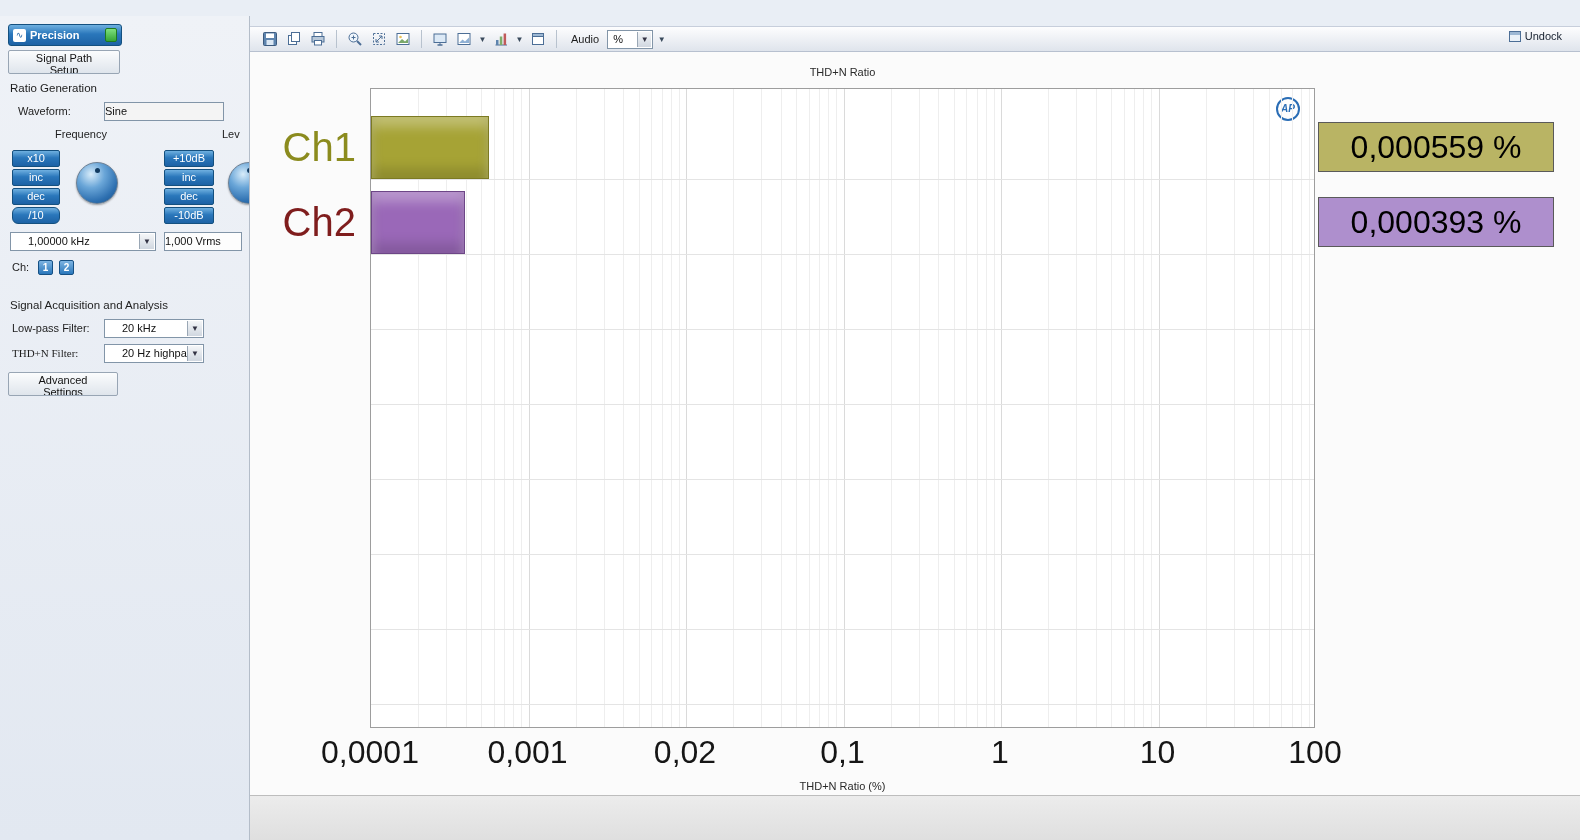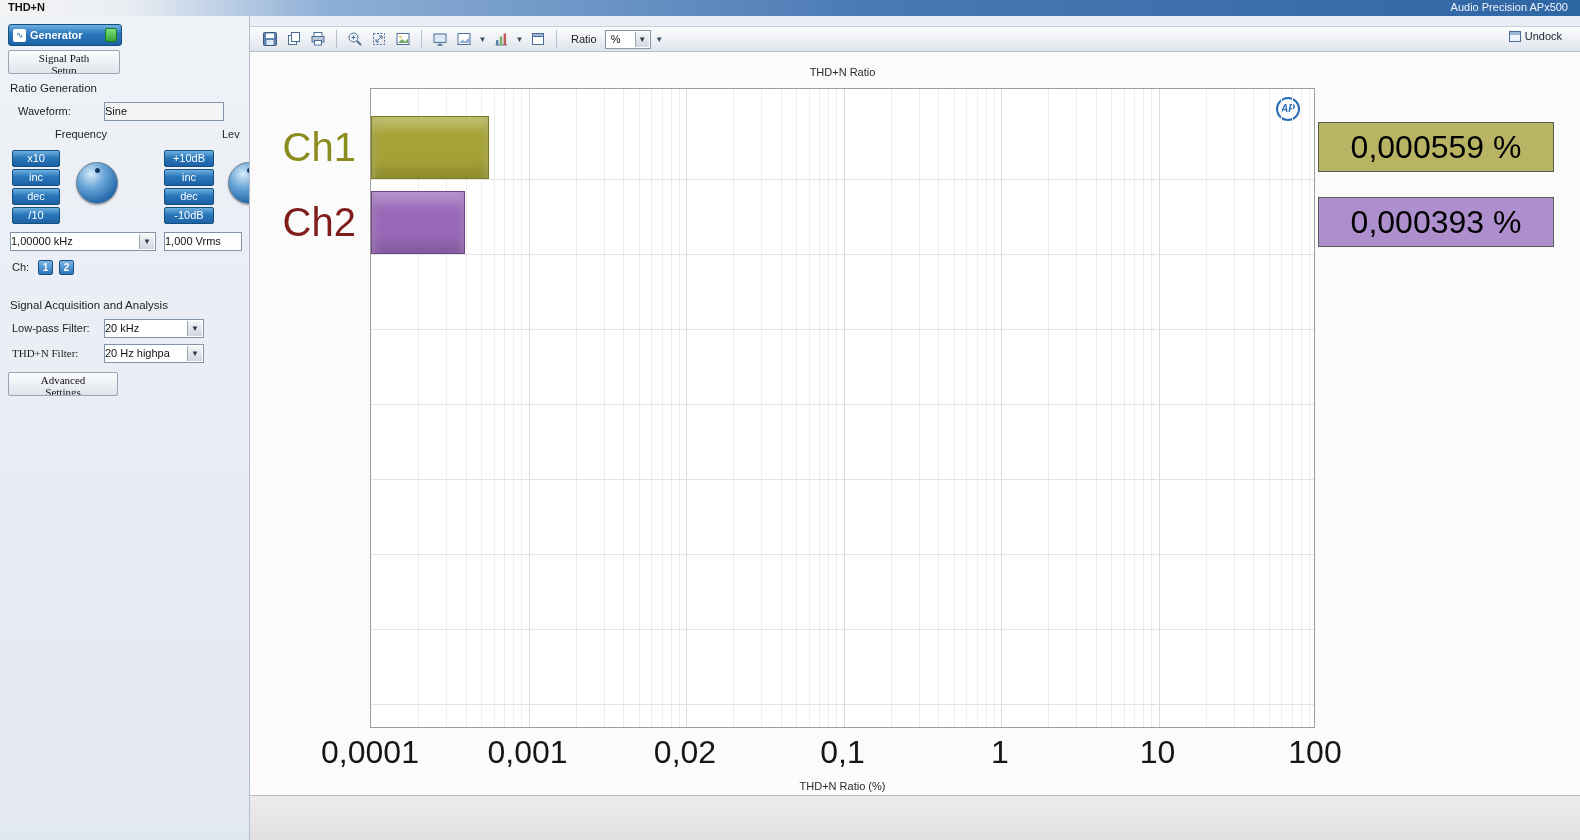--- a/index.html
+++ b/index.html
@@ -24,36 +24,36 @@
     display:flex; align-items:center; padding:0 4px; gap:4px; }
   #generator-btn .gicon { width:13px; height:13px; background:#fff; border-radius:2px;
     font-size:9px; color:#1d62a5; text-align:center; line-height:13px; }
   #generator-btn .glabel { color:#fff; font-size:11px; font-weight:bold; flex:1; }
   #generator-btn .gon { width:12px; height:14px; background:linear-gradient(#7ee07e,#35a535);
     border:1px solid #1f7a1f; border-radius:2px; }
 
   .flat-btn { position:absolute; background:linear-gradient(#fbfcfd,#dfe5ec); border:1px solid #98a5b4;
     border-radius:2px; font-size:11px; color:#111; text-align:center; line-height:12px;
     padding-top:1px; overflow:hidden; }
-  .flat-btn span { display:block;font-family:Liberation Serif, serif; }
+  .flat-btn span { display:block; }
 
   .bbtn { position:absolute; width:48px; height:17px; border-radius:2px;
     background:linear-gradient(#6fb0e0,#2a77bb 45%,#1d62a5); border:1px solid #14507f;
     color:#fff; font-size:11px; text-align:center; line-height:15px; }
 
   .knob { position:absolute; width:42px; height:42px; border-radius:50%;
     background:radial-gradient(circle at 35% 28%, #d8ecfa 0%, #6aa6d8 35%, #2d6fb0 70%, #174f85 100%);
     border:1px solid #6b7f94; box-shadow:0 1px 2px rgba(0,0,0,.35); }
   .knob::after { content:""; position:absolute; left:50%; top:5px; width:5px; height:5px;
     margin-left:-2.5px; border-radius:50%; background:#113a60; }
 
   .field { position:absolute; background:#fdfdfd; border:1px solid #8295a8; height:19px;
     font-size:11px; line-height:17px; color:#111; }
   .combo { position:absolute; background:#fff; border:1px solid #8295a8; height:19px;
-    font-size:11px; line-height:17px; padding-left:0; color:#111; }
+    font-size:11px; line-height:17px; padding-left:17px; color:#111; }
   .combo .dd { position:absolute; right:1px; top:1px; bottom:1px; width:15px;
     background:linear-gradient(#f4f6f8,#d0d7e0); border-left:1px solid #9aa7b5;
     text-align:center; line-height:15px; font-size:8px; color:#334; }
 
   .chbtn { position:absolute; width:15px; height:15px; border-radius:2px;
     background:linear-gradient(#7db4e2,#2a77bb); border:1px solid #155084;
     color:#fff; font-weight:bold; font-size:10px; line-height:13px; text-align:center; }
 
   
   #main { position:absolute; left:250px; top:16px; width:1330px; height:824px; background:#e9eef5; }
@@ -100,50 +100,46 @@
   #statusbar { position:absolute; left:0; top:779px; width:1330px; height:45px;
     background:linear-gradient(#ececec,#dfdfdf); border-top:1px solid #bdbdbd; }
 
   svg { display:block; }
 </style>
 </head>
 <body>
 
 <div id="app">
 
-  <div id="titlebar">
-    <div id="window-title">THD+N</div>
-    <div id="brand">Audio Precision APx500</div>
-  </div>
 
   <div id="sidebar">
 
     <div id="generator-btn">
       <span class="gicon">∿</span>
-      <span class="glabel">Generator</span>
+      <span class="glabel">Precision</span>
       <span class="gon"></span>
     </div>
 
     <div class="flat-btn" style="left:8px; top:34px; width:112px; height:24px;">
       <span>Signal Path</span>
       <span>Setup</span>
     </div>
 
     <div class="sb-header" style="left:10px; top:66px;">Ratio Generation</div>
 
     <div class="sb-label" style="left:18px; top:89px;">Waveform:</div>
     <div class="field" style="left:104px; top:86px; width:120px; background:#f4f4f4;">Sine</div>
 
     <div class="sb-label" style="left:55px; top:112px;">Frequency</div>
     <div class="sb-label" style="left:222px; top:112px;">Lev</div>
 
     <div class="bbtn" style="left:12px; top:134px;">x10</div>
     <div class="bbtn" style="left:12px; top:153px;">inc</div>
     <div class="bbtn" style="left:12px; top:172px;">dec</div>
-    <div class="bbtn" style="left:12px; top:191px;">/10</div>
+    <div class="bbtn" style="left:12px; top:191px;border-radius:6px;">/10</div>
 
     <div class="knob" style="left:76px; top:146px;"></div>
 
     <div class="bbtn" style="left:164px; top:134px; width:50px;">+10dB</div>
     <div class="bbtn" style="left:164px; top:153px; width:50px;">inc</div>
     <div class="bbtn" style="left:164px; top:172px; width:50px;">dec</div>
     <div class="bbtn" style="left:164px; top:191px; width:50px;">-10dB</div>
 
     <div class="knob" style="left:228px; top:146px;"></div>
 
@@ -248,21 +244,21 @@
           </svg>
       </div>
       <div class="caret">▼</div>
       <div class="tbtn">
         <svg width="16" height="16" viewBox="0 0 16 16">
             <rect x="2.5" y="2.5" width="11" height="11" fill="#ffffff" stroke="#4c6e96"></rect>
             <rect x="2.5" y="2.5" width="11" height="3" fill="#9db8d4" stroke="#4c6e96"></rect>
           </svg>
       </div>
       <div class="tsep"></div>
-      <div id="unit-label">Ratio</div>
+      <div id="unit-label">Audio</div>
       <div id="unit-combo">
         <span>%</span>
         <span class="dd">▼</span>
       </div>
       <div class="caret">▼</div>
     </div>
 
     <div id="undock">
       <span class="uicon"></span>
       <span class="ulabel">Undock</span>

